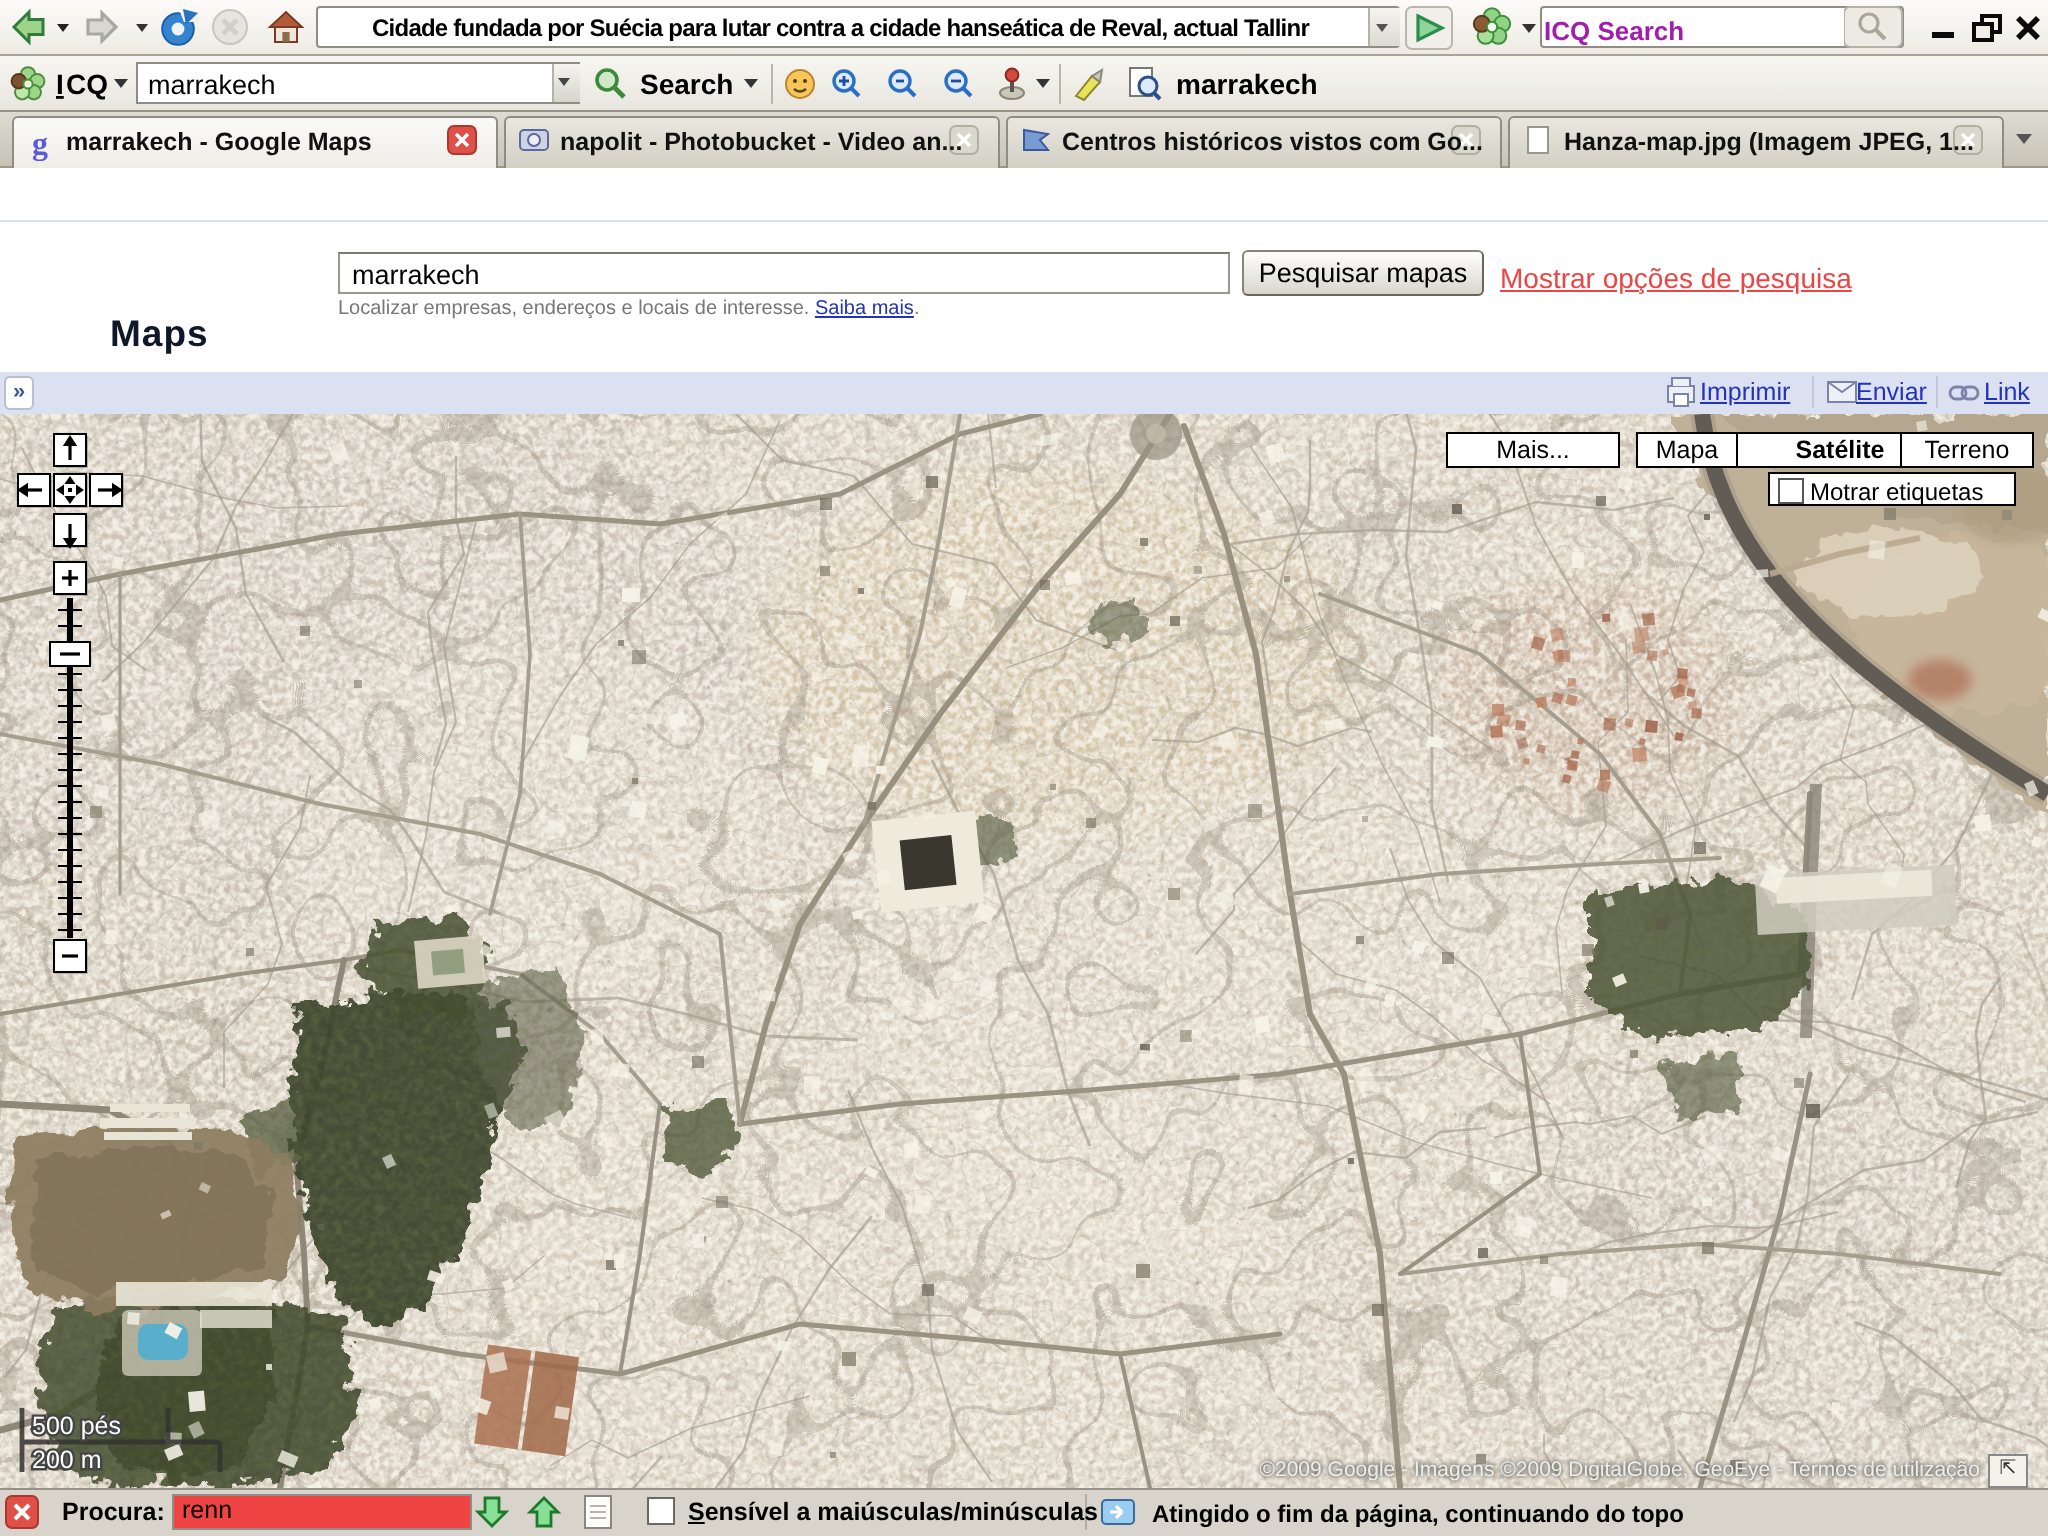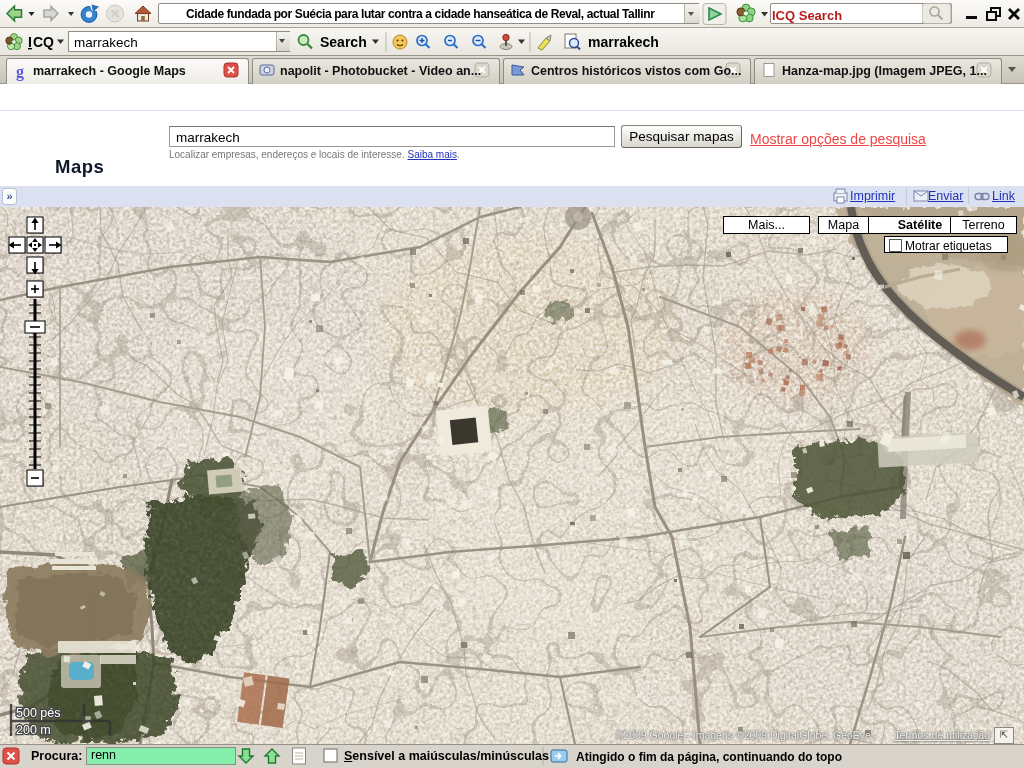--- a/index.html
+++ b/index.html
@@ -24,21 +24,21 @@
 #ghead{left:0;top:84px;width:1024px;height:102px;background:#fff;}
 #glinks{left:0;top:88px;width:1024px;height:20px;font-size:13px;}
 #glinks a,.blk a{color:#0000cc;text-decoration:underline;}
 #gdivider{left:0;top:110px;width:1024px;height:1px;background:#d8dff0;}
 #searchbox{left:169px;top:126px;width:446px;height:21px;border:1px solid #9a9890;border-top-color:#7a786f;box-sizing:border-box;background:#fff;font-size:13.5px;padding:2px 0 0 6px;}
 #searchbtn{left:621px;top:125px;width:121px;height:23px;background:linear-gradient(#fefefe,#d8d6cc);border:1px solid #888578;border-bottom-color:#6a6758;border-right-color:#6a6758;border-radius:3px;box-sizing:border-box;font-size:13.5px;text-align:center;padding-top:3px;}
 
 #lav{left:0;top:186px;width:1024px;height:21px;background:#dbe1f1;}
 
 #findbar{left:0;top:744px;width:1024px;height:24px;background:#d8d4cb;border-top:1px solid #96928a;box-sizing:border-box;font-size:12.5px;}
-#findfield{left:86px;top:747px;width:150px;height:18px;background:#86efac;border:1px solid #8f8d85;box-sizing:border-box;font-size:12.5px;padding-left:4px;}
+#findfield{left:86px;top:747px;width:150px;height:18px;background:#ef4444;border:1px solid #8f8d85;box-sizing:border-box;font-size:12.5px;padding-left:4px;}
 .bold{font-weight:bold;}
 
 .mapbtn{position:absolute;height:18px;background:#fff;border:1px solid #000;box-sizing:border-box;text-align:center;font-size:12.5px;padding-top:1px;color:#000;}
 </style></head><body>
 <div id="stage">
 
 <div class="abs" id="nav"></div>
 <svg class="abs" style="left:0;top:0" width="1024" height="28">
 
  <path d="M7 13.5 L14.5 6 L14.5 9.8 L21.5 9.8 L21.5 17.2 L14.5 17.2 L14.5 21 Z" fill="#9ed489" stroke="#2e7d3a" stroke-width="1.5"></path>
@@ -102,21 +102,21 @@
     <div class="abs" style="left:688px;top:12px;width:0;height:0;border:3.5px solid transparent;border-top:4.5px solid #555;"></div>
 <div class="abs" id="addrtxt">Cidade fundada por Suécia para lutar contra a cidade hanseática de Reval, actual Tallinr</div>
 <div class="abs" id="icqsearch"></div>
 <svg class="abs" style="left:922px;top:3px" width="30" height="22">
       <rect x="0" y="0.5" width="29" height="20" fill="#eceae2" stroke="#b5b2a6" rx="3"></rect>
       <g transform="translate(14,10)">
         <circle cx="-1.5" cy="-1.5" r="4.5" fill="none" stroke="#a9a69a" stroke-width="1.6"></circle>
         <path d="M2 2 L6.5 6.5" stroke="#a9a69a" stroke-width="2"></path>
       </g>
     </svg>
-<div class="abs" style="left:772px;top:8px;font-size:13px;font-weight:bold;color:#b91c1c;">ICQ Search</div>
+<div class="abs" style="left:772px;top:8px;font-size:13px;font-weight:bold;color:#a21caf;">ICQ Search</div>
 
 <div class="abs" id="icqbar"></div>
 <svg class="abs" style="left:0;top:28px" width="1024" height="28">
  <g transform="translate(14,14)">
   <circle cx="0" cy="-4.8" r="3.6" fill="#9fd58a" stroke="#4d8f3f"></circle>
   <circle cx="4.6" cy="-1.4" r="3.6" fill="#9fd58a" stroke="#4d8f3f"></circle>
   <circle cx="2.9" cy="4.1" r="3.6" fill="#9fd58a" stroke="#4d8f3f"></circle>
   <circle cx="-2.9" cy="4.1" r="3.6" fill="#bce8a8" stroke="#4d8f3f"></circle>
   <circle cx="-4.6" cy="-1.4" r="3.6" fill="#7a5230" stroke="#58391e"></circle>
   <circle cx="0" cy="0" r="2.3" fill="#e8f5dd" stroke="#4d8f3f"></circle>
@@ -814,21 +814,21 @@
   <line x1="11" y1="9" x2="11" y2="41"></line>
   <line x1="10" y1="26" x2="110" y2="26"></line>
   <line x1="84" y1="9" x2="84" y2="26"></line>
   <line x1="110" y1="26" x2="110" y2="41"></line>
  </g>
  <g font-size="12.5" fill="#fff" font-family="Liberation Sans" stroke="#444" stroke-width="2.4" paint-order="stroke">
   <text x="16" y="22">500 pés</text>
   <text x="16" y="39">200 m</text>
  </g>
 </svg>
-<div class="abs" style="left:260px;top:729px;width:730px;text-align:right;font-size:10.5px;color:#eeeee8;text-shadow:0 0 2px #666,0 0 2px #666;">©2009 Google - Imagens ©2009 DigitalGlobe, GeoEye - <span style="text-decoration:underline;margin-left:14px;">Termos de utilização</span></div>
+<div class="abs" style="left:260px;top:729px;width:730px;text-align:right;font-size:10.5px;color:#eeeee8;text-shadow:0 0 2px #666,0 0 2px #666;">©2009 Google - Imagens ©2009 DigitalGlobe, GeoEye - <span style="">Termos de utilização</span></div>
 <div class="abs" style="left:994px;top:727px;width:18px;height:15px;background:#f4f2ea;border:1px solid #888;color:#333;font-size:10px;text-align:center;line-height:14px;">⇱</div>
 
 <div class="abs" id="findbar"></div>
 <svg class="abs" style="left:0;top:744px" width="1024" height="24">
  <g transform="translate(11,12)">
         <rect x="-8" y="-8" width="16" height="16" rx="3" fill="#e05048" stroke="#a83830"></rect>
         <path d="M-3.5 -3.5 L3.5 3.5 M-3.5 3.5 L3.5 -3.5" stroke="#fff" stroke-width="2"></path>
       </g>
  <g transform="translate(246,12)">
         <path d="M-3.5 -7 L3.5 -7 L3.5 0 L7 0 L0 7 L-7 0 L-3.5 0 Z" fill="#8adf96" stroke="#1d7a2d" stroke-width="1.4"></path>

